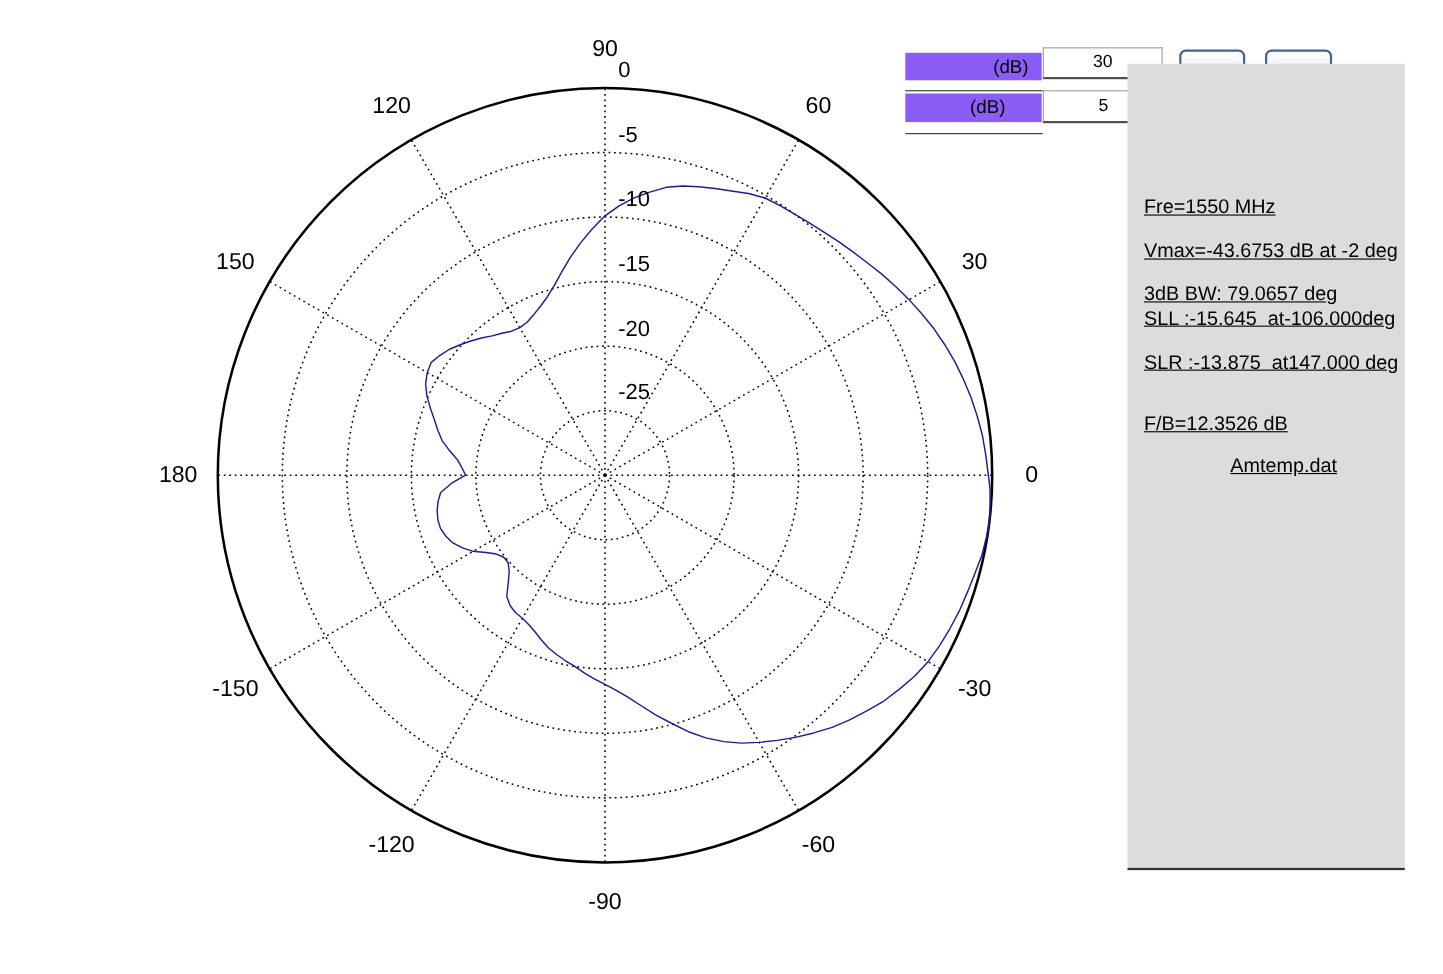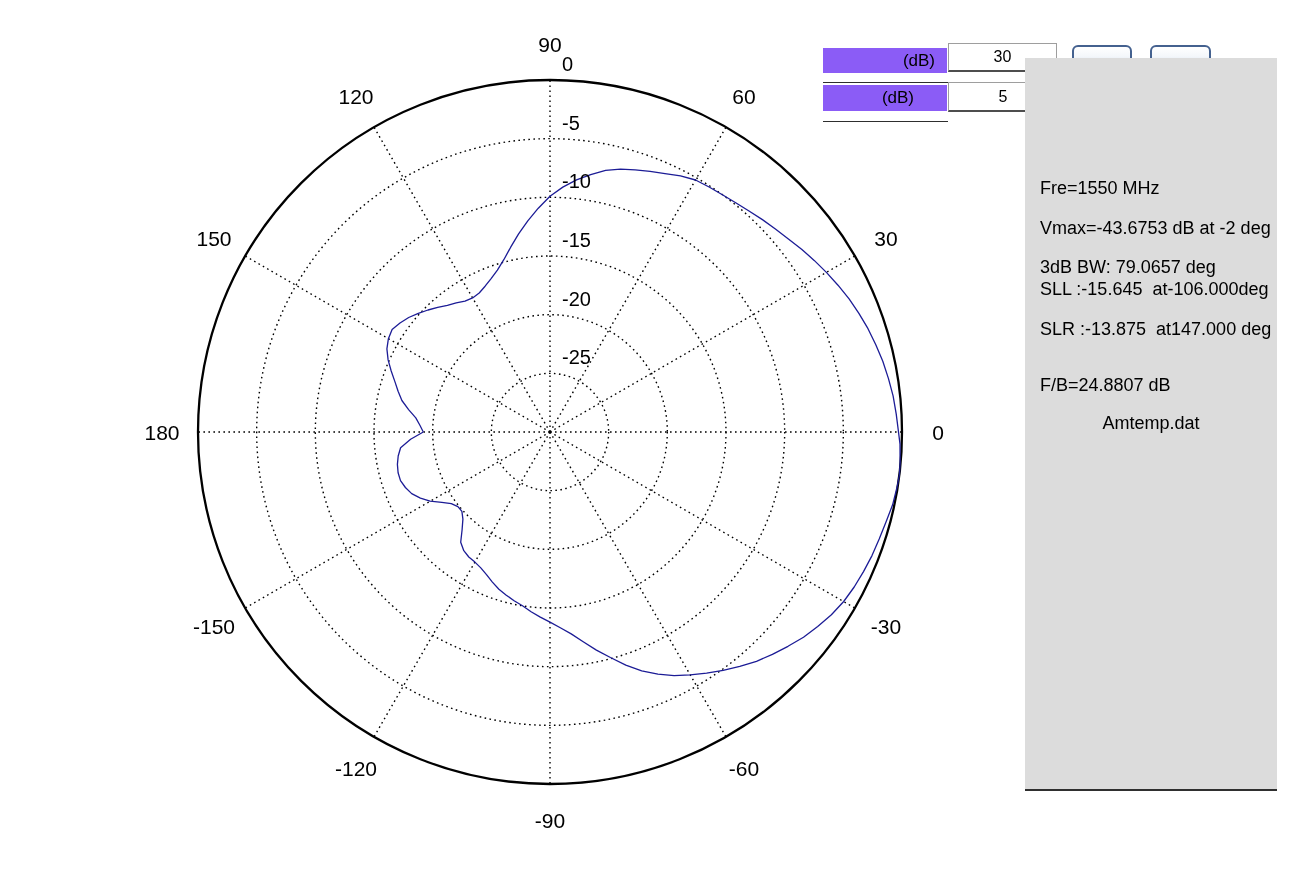--- a/index.html
+++ b/index.html
@@ -20,22 +20,22 @@
              text-align:center;font-size:16px;color:#000;display:flex;align-items:center;justify-content:center;}
   #range-input{left:948px;top:43px;width:109px;height:29px;box-sizing:border-box;}
   #step-input{left:948px;top:82px;width:110px;height:30px;box-sizing:border-box;}
   .xp-button{position:absolute;border:2px solid #44618f;border-radius:6px;padding:0;cursor:pointer;
              background:linear-gradient(180deg,#ffffff 0%,#f4f7fb 40%,#dee5f1 72%,#ccd7ea 100%);}
   #action-button-1{left:1072px;top:45px;width:60px;height:27px;}
   #action-button-2{left:1150px;top:45px;width:61px;height:27px;}
   
   #results-panel{position:absolute;left:1025px;top:58px;width:252px;height:733px;
                  background:#dcdcdc;border-bottom:2px solid #2f2f2f;box-sizing:border-box;}
-  .panel-line{position:absolute;left:15px;font-size:18px;line-height:19px;white-space:pre;color:#000;}
-  .panel-line.centered{left:0;width:100%;text-align:center;}
+  .panel-line{position:absolute;left:15px;font-size:18px;line-height:19px;white-space:pre;color:#000;text-decoration:underline;}
+  .panel-line.centered{left:0;width:100%;text-align:center;padding-left:16px;}
 </style>
 </head>
 <body>
 
 <div class="stage">
 
   <svg id="plot-svg" width="1312" height="885">
       <circle cx="550" cy="432" r="58.666666666666664" stroke="#000000" stroke-width="1.4" stroke-dasharray="1.6 3.4" fill="none"></circle>
       <circle cx="550" cy="432" r="117.33333333333333" stroke="#000000" stroke-width="1.4" stroke-dasharray="1.6 3.4" fill="none"></circle>
       <circle cx="550" cy="432" r="176" stroke="#000000" stroke-width="1.4" stroke-dasharray="1.6 3.4" fill="none"></circle>
@@ -87,17 +87,17 @@
   <div class="underline" id="btn1-underline"></div>
   <button class="xp-button" id="action-button-2"></button>
   <div class="underline" id="btn2-underline"></div>
 
   <div id="results-panel">
     <div class="panel-line" style="top:121px">Fre=1550 MHz</div>
     <div class="panel-line" style="top:161px">Vmax=-43.6753 dB at -2 deg</div>
     <div class="panel-line" style="top:200px">3dB BW: 79.0657 deg</div>
     <div class="panel-line" style="top:222px">SLL :-15.645  at-106.000deg</div>
     <div class="panel-line" style="top:262px">SLR :-13.875  at147.000 deg</div>
-    <div class="panel-line" style="top:318px">F/B=24.8807 dB</div>
+    <div class="panel-line" style="top:318px">F/B=12.3526 dB</div>
     <div class="panel-line centered" style="top:356px">Amtemp.dat</div>
   </div>
 
 </div>
 
 </body></html>

